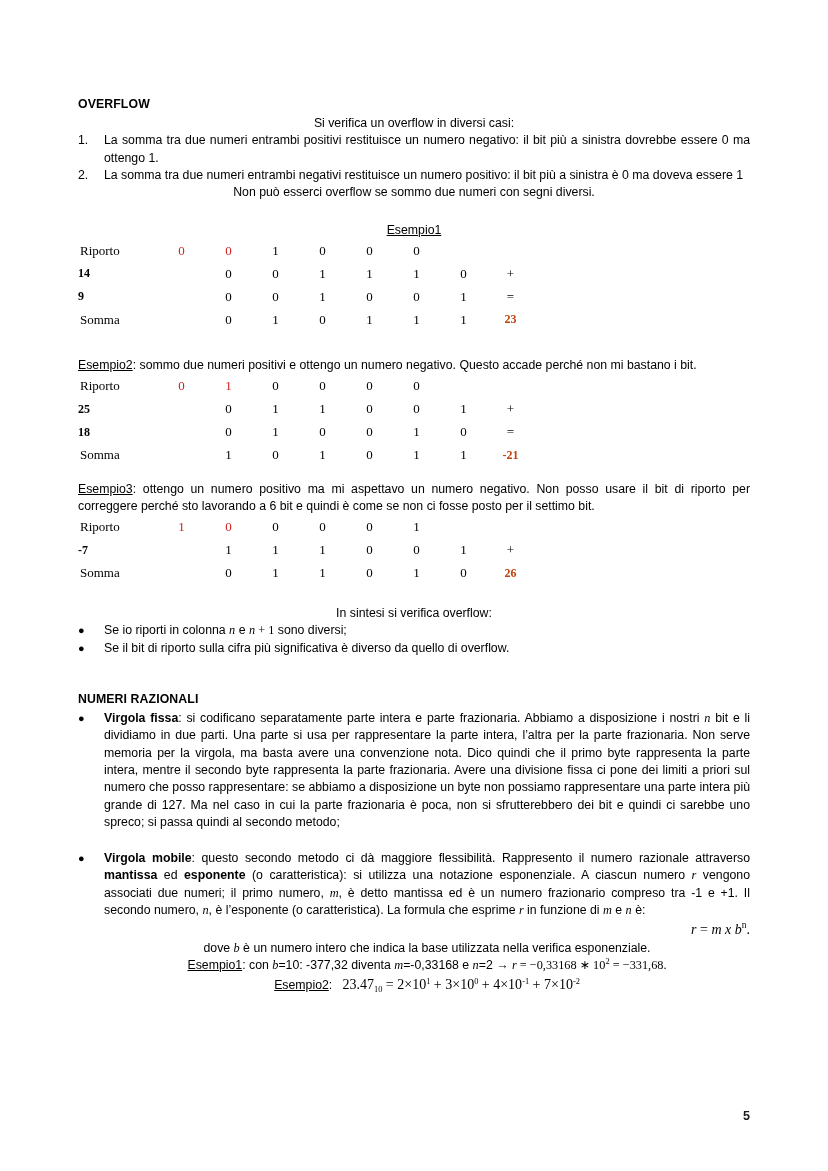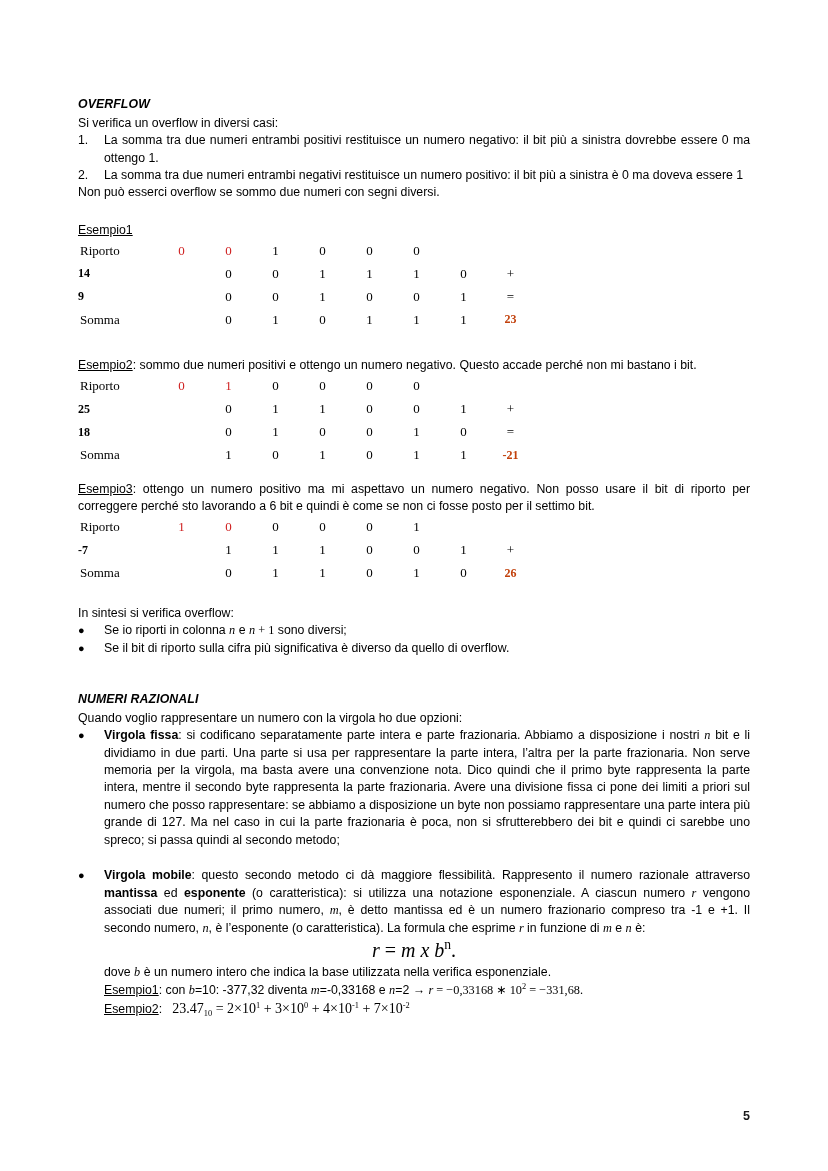--- a/index.html
+++ b/index.html
@@ -29,29 +29,28 @@
     width: 672px;
   }
 
   
   .h-sec {
     font-weight: bold;
     font-size: 12.3px;
     letter-spacing: 0.1px;
     margin: 0 0 2px 0;
     line-height: 1.35;
-    font-style: italic;
   }
   .p {
     font-size: 12.3px;
     line-height: 1.42;
     margin: 0;
     text-align: justify;
   }
-  .p-left { text-align: left; }
+  .p-left { text-align: center; }
 
   
   .olist { margin: 0; padding: 0; }
   .oitem {
     display: flex;
     font-size: 12.3px;
     line-height: 1.42;
     margin: 0;
   }
   .oitem .num {
@@ -119,23 +118,23 @@
   .calc td.d { width: 47px; }
   .calc td.op { width: 47px; }
   .red { color: #cf2020; }
   .calc td.res { color: #c2410c; font-weight: bold; font-size: 12px; }
   .calc tr.carry td.d { }
   .gap-m { height: 14px; }
   .gap-l { height: 20px; }
   .gap-xl { height: 26px; }
 
   .formula-center {
-    text-align: center;
+    text-align: right;
     font-family: "Liberation Serif", serif;
-    font-size: 20px;
+    font-size: 14px;
     margin: 2px 0 2px 0;
   }
 
   .indent-sub {
     margin-left: 26px;
   }
 
   .pagenum {
     position: absolute;
     right: 78px;
@@ -329,21 +328,20 @@
       <div class="bitem">
         <span class="bullet">●</span>
         <span class="btext">Se il bit di riporto sulla cifra più significativa è diverso da quello di overflow.</span>
       </div>
     </div>
 
     <div class="gap-xl"></div>
     <div style="height:8px"></div>
 
     <div class="h-sec">NUMERI RAZIONALI</div>
-    <div class="p p-left">Quando voglio rappresentare un numero con la virgola ho due opzioni:</div>
 
     <div class="blist">
       <div class="bitem">
         <span class="bullet">●</span>
         <span class="btext"><span class="b">Virgola fissa</span><span>: si codificano separatamente parte intera e parte frazionaria. Abbiamo a disposizione i nostri </span><span class="mi">n</span><span> bit e li dividiamo in due parti. Una parte si usa per rappresentare la parte intera, l’altra per la parte frazionaria. Non serve memoria per la virgola, ma basta avere una convenzione nota. Dico quindi che il primo byte rappresenta la parte intera, mentre il secondo byte rappresenta la parte frazionaria. Avere una divisione fissa ci pone dei limiti a priori sul numero che posso rappresentare: se abbiamo a disposizione un byte non possiamo rappresentare una parte intera più grande di 127. Ma nel caso in cui la parte frazionaria è poca, non si sfrutterebbero dei bit e quindi ci sarebbe uno spreco; si passa quindi al secondo metodo;</span></span>
       </div>
 
       <div style="height:18px"></div>
 
       <div class="bitem">

